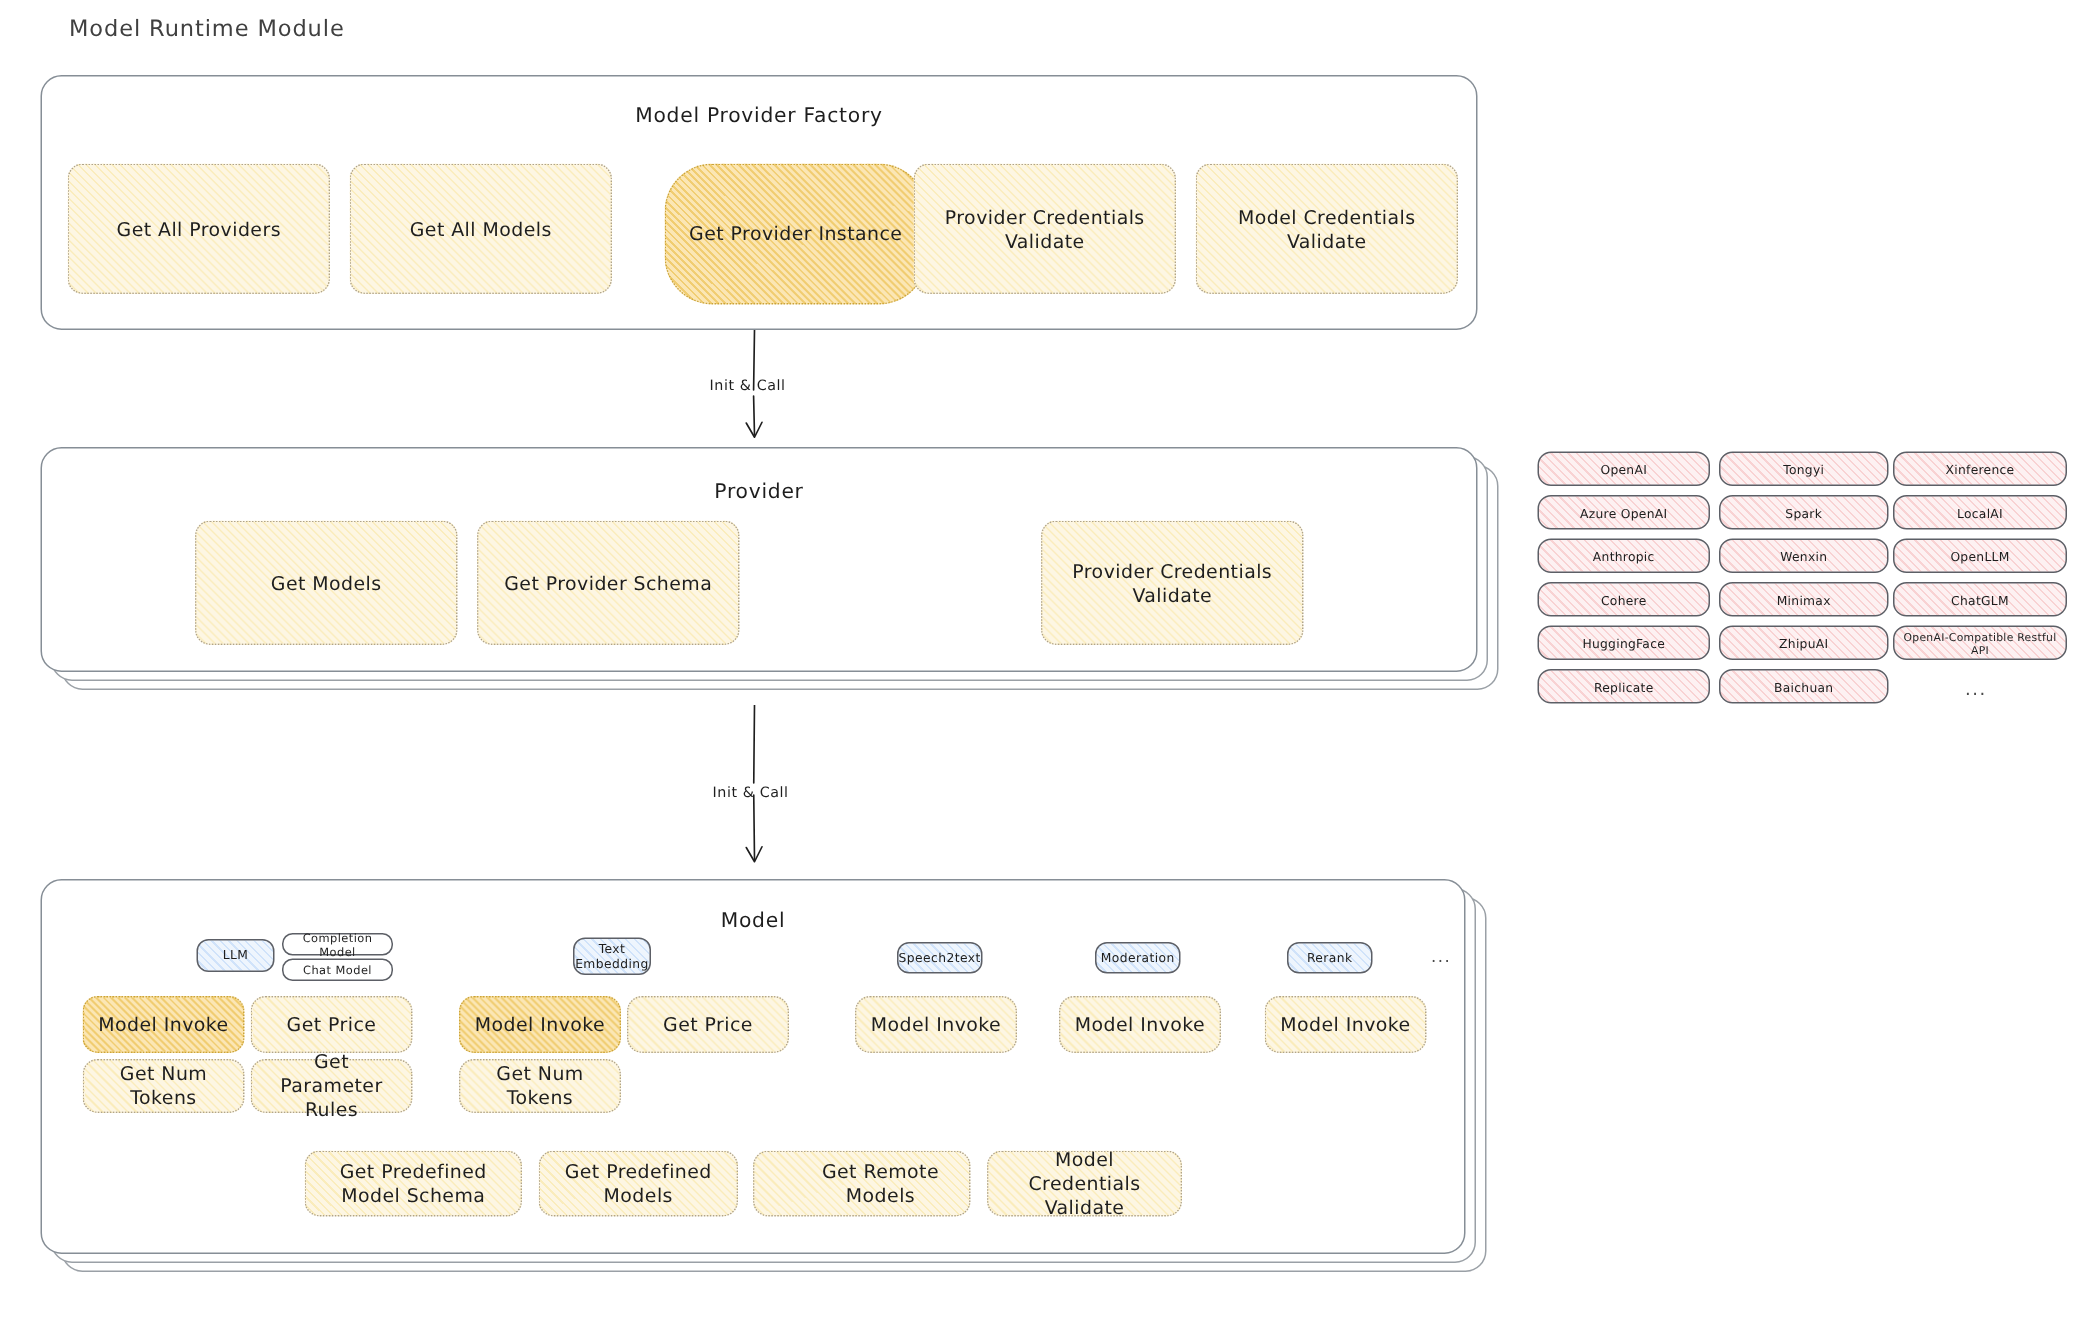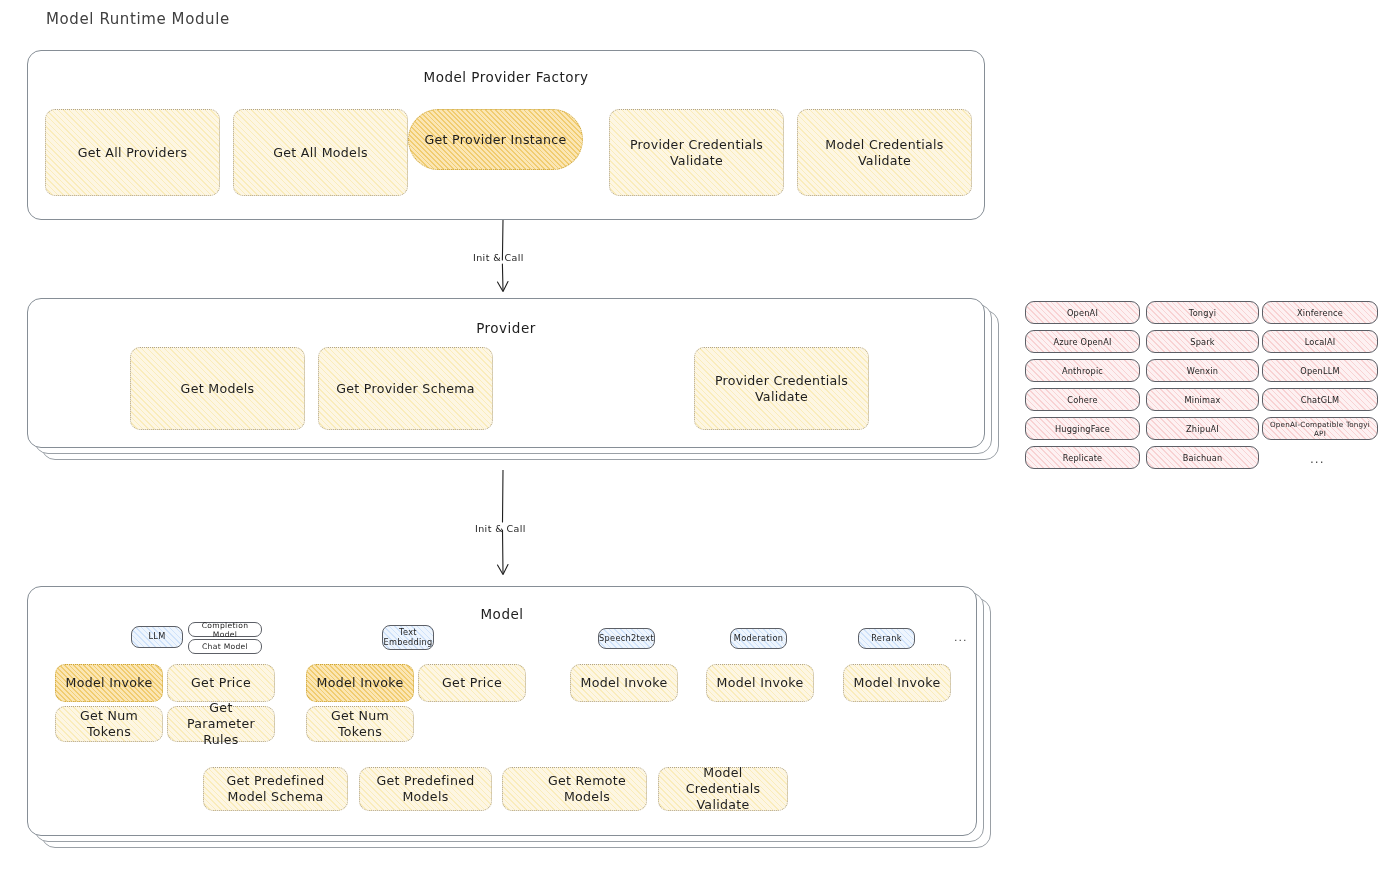--- a/index.html
+++ b/index.html
@@ -168,21 +168,21 @@
 
 <div id="canvas">
 
   <div class="page-title hand">Model Runtime Module</div>
 
   <div class="frame frame-main" style="left:27px; top:50px; width:958px; height:170px;">
     <div class="frame-title hand" style="top:18px;">Model Provider Factory</div>
 
     <div class="op hand" style="left:17px; top:58px; width:175px; height:87px;">Get All Providers</div>
     <div class="op hand" style="left:205px; top:58px; width:175px; height:87px;">Get All Models</div>
-    <div class="op hi hand" style="left:380px; top:58px; width:175px; height:61px;border-radius:32px;">Get Provider Instance</div>
+    <div class="op hi hand" style="left:415px; top:58px; width:175px; height:94px;border-radius:32px;">Get Provider Instance</div>
     <div class="op hand" style="left:581px; top:58px; width:175px; height:87px;">Provider Credentials Validate</div>
     <div class="op hand" style="left:769px; top:58px; width:175px; height:87px;">Model Credentials Validate</div>
   </div>
 
   <svg class="arrow" style="left:490px; top:220px;" width="26" height="82" viewBox="0 0 26 82">
     <path d="M13 0 L12.4 40 M12.4 44 L13 70" stroke="#1e1e1e" stroke-width="1.1" fill="none" stroke-linecap="round"></path>
     <path d="M7.5 62 L13 71.5 L18 61.5" stroke="#1e1e1e" stroke-width="1.1" fill="none" stroke-linecap="round" stroke-linejoin="round"></path>
   </svg>
   <div class="arrow-label hand" style="left:470px; top:251px;">Init &amp; Call</div>
 
@@ -207,21 +207,21 @@
   <div class="chip-prov hand" style="left:1146px; top:330px; width:113px; height:23px;">Spark</div>
   <div class="chip-prov hand" style="left:1146px; top:359px; width:113px; height:23px;">Wenxin</div>
   <div class="chip-prov hand" style="left:1146px; top:388px; width:113px; height:23px;">Minimax</div>
   <div class="chip-prov hand" style="left:1146px; top:417px; width:113px; height:23px;">ZhipuAI</div>
   <div class="chip-prov hand" style="left:1146px; top:446px; width:113px; height:23px;">Baichuan</div>
 
   <div class="chip-prov hand" style="left:1262px; top:301px; width:116px; height:23px;">Xinference</div>
   <div class="chip-prov hand" style="left:1262px; top:330px; width:116px; height:23px;">LocalAI</div>
   <div class="chip-prov hand" style="left:1262px; top:359px; width:116px; height:23px;">OpenLLM</div>
   <div class="chip-prov hand" style="left:1262px; top:388px; width:116px; height:23px;">ChatGLM</div>
-  <div class="chip-prov hand" style="left:1262px; top:417px; width:116px; height:23px; font-size:7.2px;">OpenAI-Compatible Tongyi API</div>
+  <div class="chip-prov hand" style="left:1262px; top:417px; width:116px; height:23px; font-size:7.2px;">OpenAI-Compatible Restful API</div>
   <div class="ellipsis-prov hand" style="left:1310px; top:452px;">...</div>
 
   <svg class="arrow" style="left:490px; top:470px; z-index:6;" width="26" height="115" viewBox="0 0 26 115">
     <path d="M13 0 L12.5 52 M12.5 60 L13 103" stroke="#1e1e1e" stroke-width="1.1" fill="none" stroke-linecap="round"></path>
     <path d="M7.5 95 L13 104.5 L18 94.5" stroke="#1e1e1e" stroke-width="1.1" fill="none" stroke-linecap="round" stroke-linejoin="round"></path>
   </svg>
   <div class="arrow-label hand" style="left:472px; top:522px;">Init &amp; Call</div>
 
   <div class="frame-shadow" style="left:41px; top:598px; width:950px; height:250px;"></div>
   <div class="frame-shadow" style="left:34px; top:592px; width:950px; height:250px; z-index:1;"></div>

